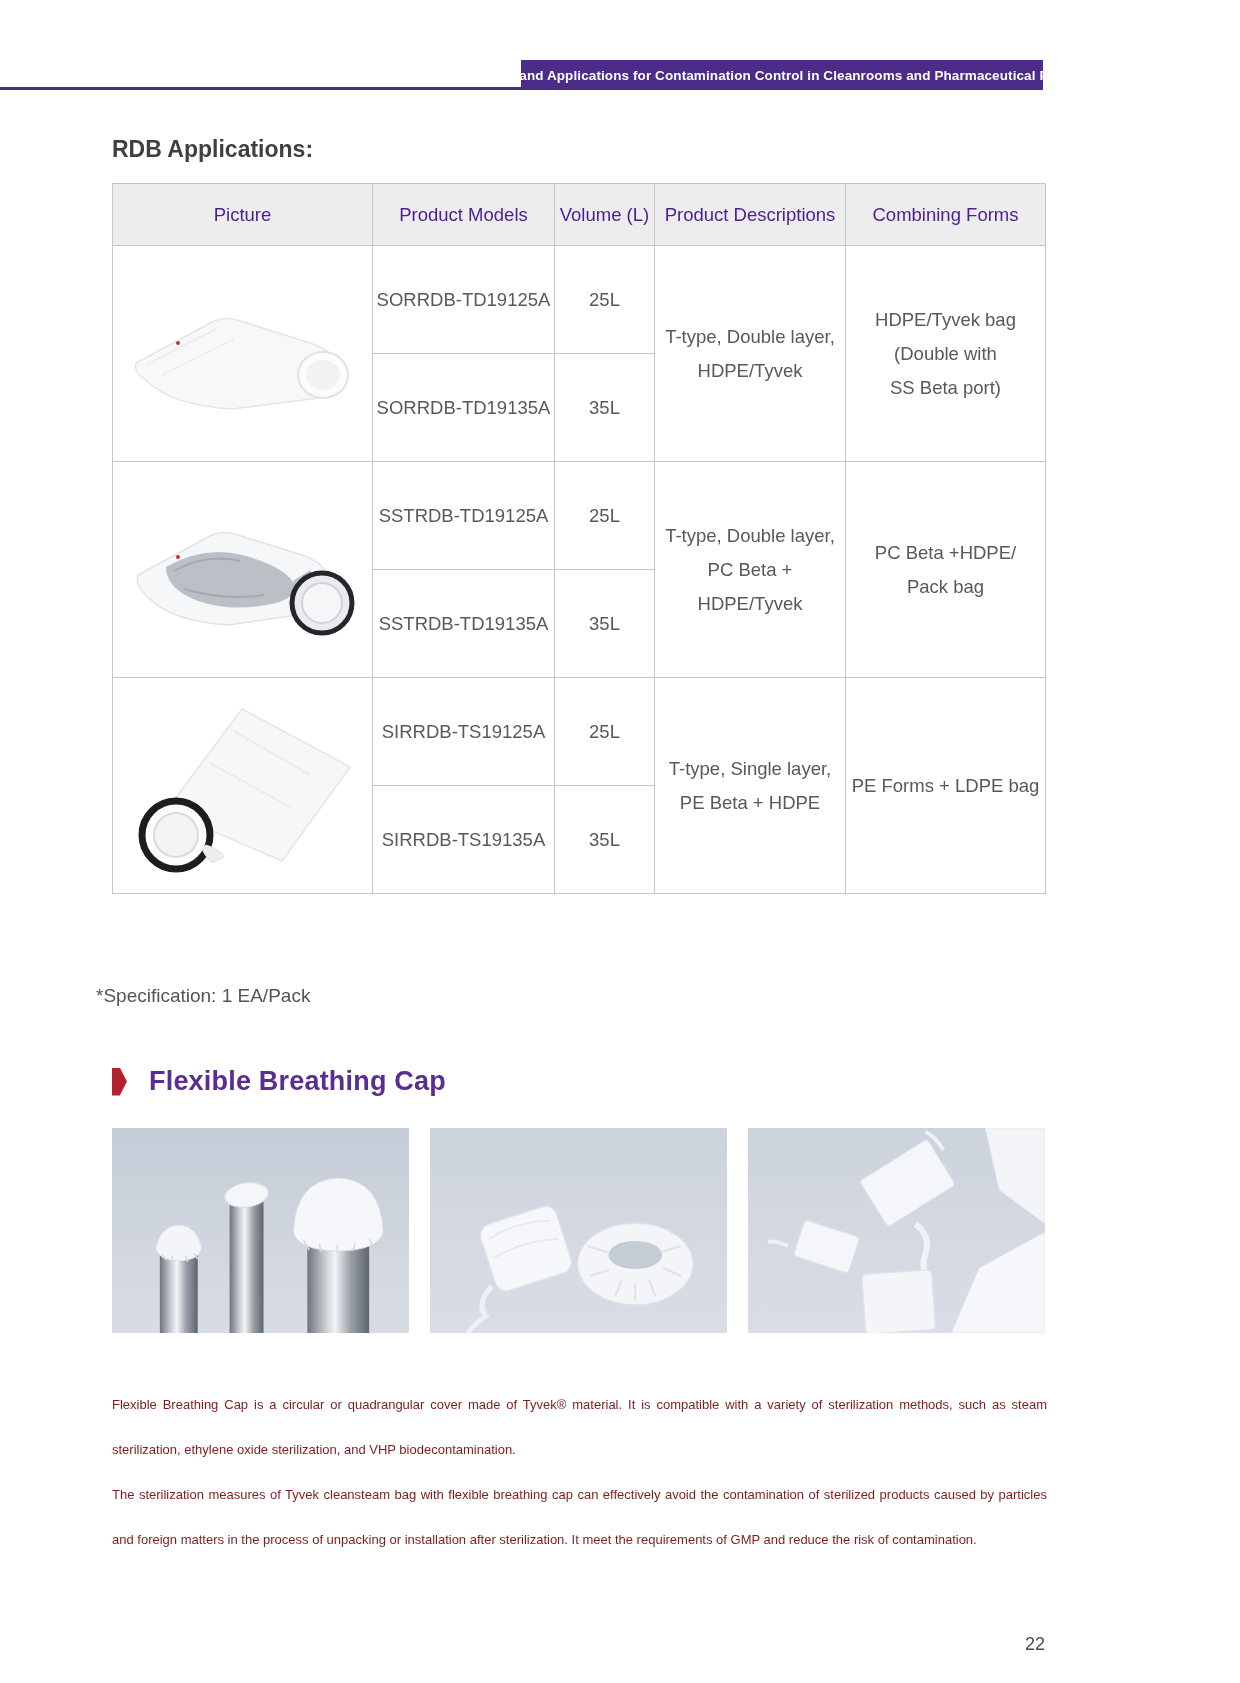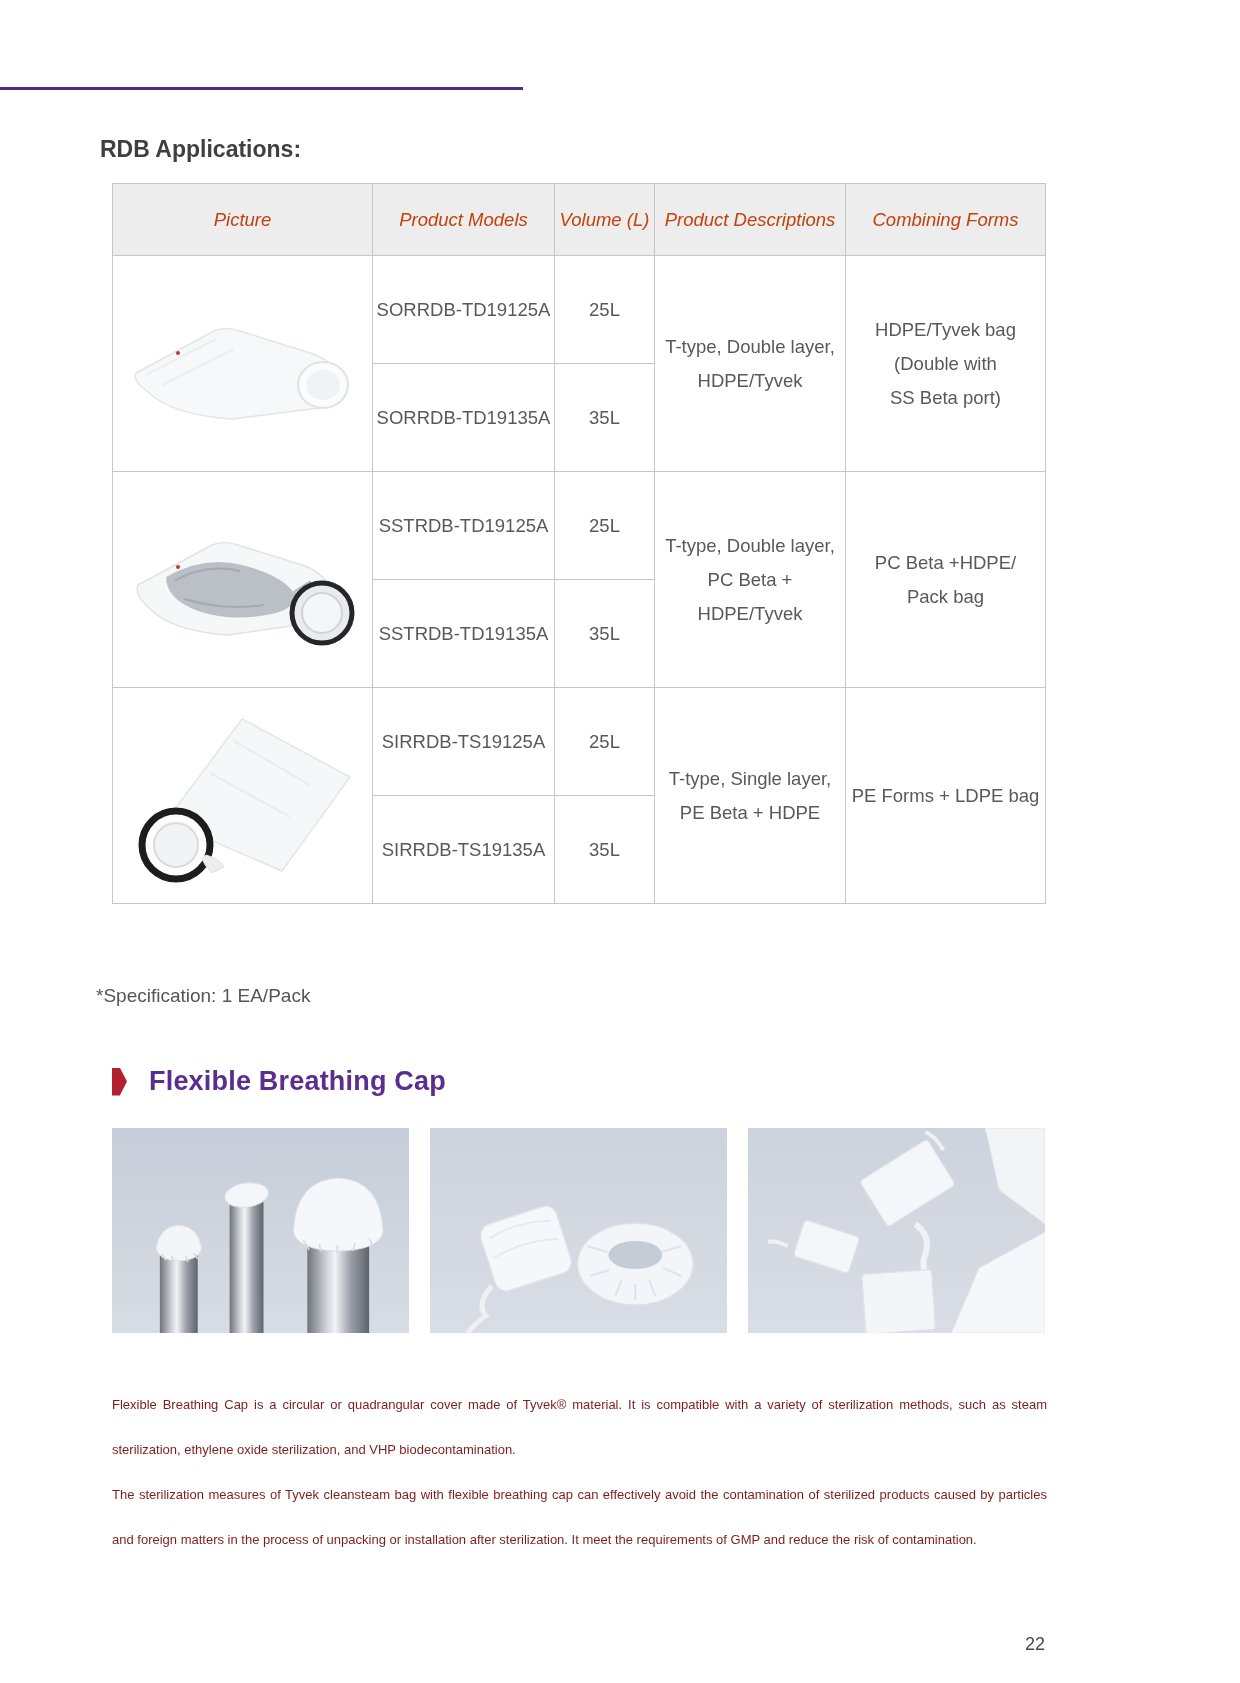--- a/index.html
+++ b/index.html
@@ -19,27 +19,27 @@
     margin:0 auto;overflow:hidden;color:var(--text-gray);
   }
   
   .header-rule{position:absolute;top:87px;left:0;width:523px;height:3px;background:var(--banner-purple);}
   .header-banner{
     position:absolute;top:60px;left:521px;width:522px;height:30px;
     background:var(--banner-purple);color:#fff;display:flex;align-items:center;justify-content:center;
     font-size:13.5px;font-weight:bold;letter-spacing:.1px;white-space:nowrap;
   }
   
-  .rdb-title{position:absolute;left:100px;top:136px;font-size:23px;font-weight:600;color:#3f3f3f;}
+  .rdb-title{position:absolute;left:112px;top:136px;font-size:23px;font-weight:600;color:#3f3f3f;}
   table.rdb{position:absolute;left:112px;top:183px;width:933px;border-collapse:collapse;table-layout:fixed;}
   table.rdb th,table.rdb td{
     border:1px solid var(--table-border);text-align:center;vertical-align:middle;
     font-size:18.5px;color:var(--text-gray);font-weight:400;
   }
-  table.rdb th{background:var(--table-header-bg);height:72px;color:#c2410c;font-style:italic;}
+  table.rdb th{background:var(--table-header-bg);height:62px;color:#4c1d95;}
   tr.sub{height:108px;}
   td.multiline div{line-height:34px;}
   td.pic-cell{padding:0;background:#fff;}
   td.pic-cell svg{display:block;margin:0 auto;}
   .spec-note{position:absolute;left:96px;top:985px;font-size:19px;color:#555;}
   
   .section-heading{position:absolute;left:112px;top:1066px;display:flex;align-items:center;gap:22px;}
   .marker{
     width:15px;height:28px;background:var(--marker-red);flex:0 0 auto;
     clip-path:polygon(0 0,52% 0,100% 50%,52% 100%,0 100%);
@@ -53,20 +53,23 @@
   .body-copy p{font-size:13px;line-height:45px;color:#7f1d1d;text-align:justify;}
   
   .page-number{position:absolute;top:1634px;right:195px;font-size:18px;color:#4a4a4a;}
 </style>
 </head>
 <body>
 
 <div class="page">
 
   <div class="header-rule"></div>
+  <div class="header-banner">
+    <span>Products and Applications for Contamination Control in Cleanrooms and Pharmaceutical Processes</span>
+  </div>
 
   <h2 class="rdb-title">RDB Applications:</h2>
 
   <table class="rdb">
     <colgroup>
       <col style="width:260px">
         <col style="width:182px">
         <col style="width:100px">
         <col style="width:191px">
         <col style="width:200px">

